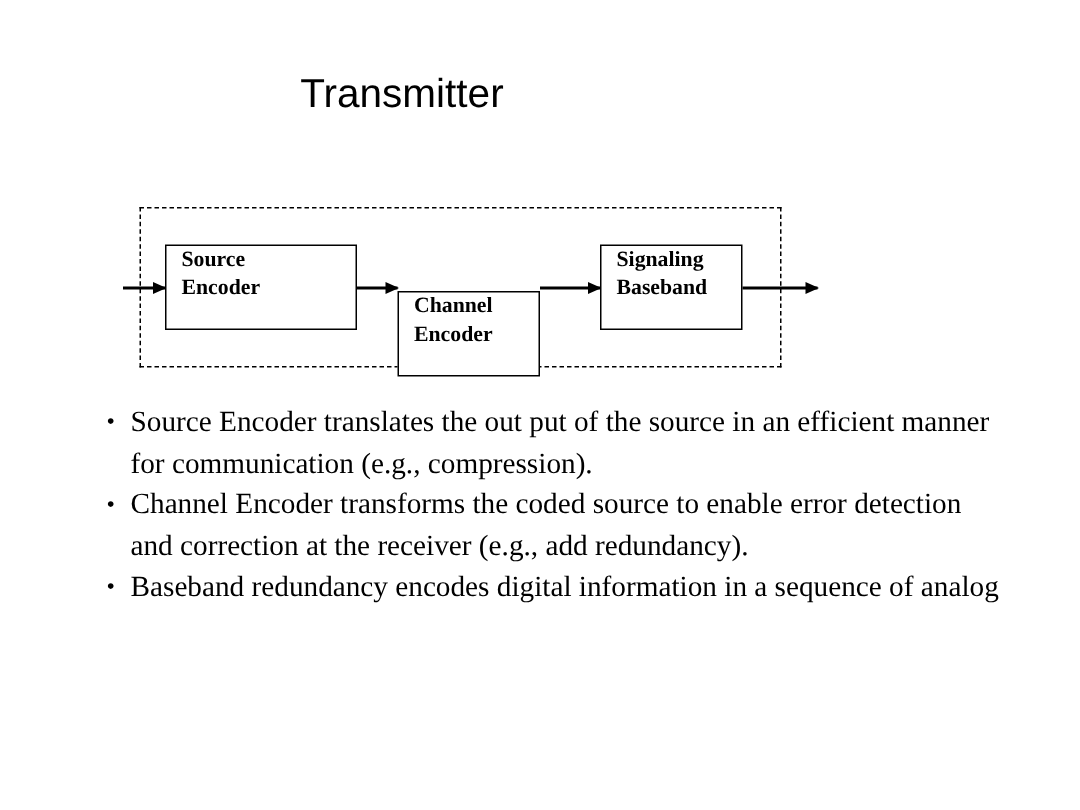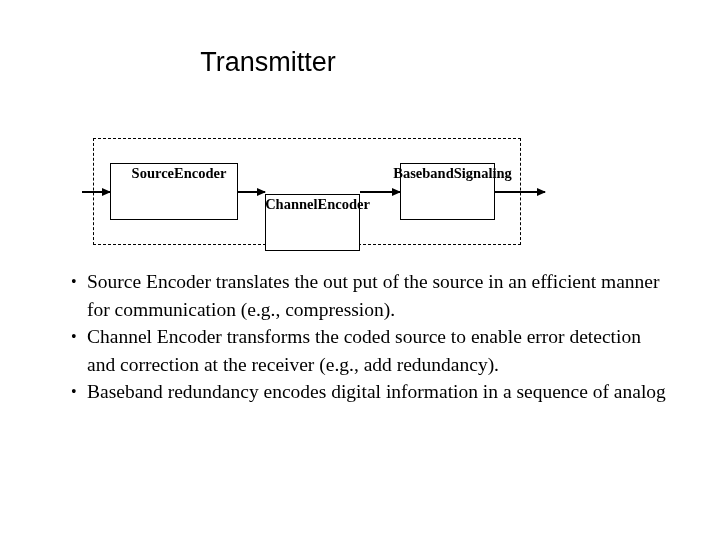--- a/index.html
+++ b/index.html
@@ -53,22 +53,21 @@
     position: absolute;
     box-sizing: border-box;
     border: 1.6px solid #000000;
     background: #ffffff;
     font-family: "Liberation Serif", serif;
     font-weight: bold;
     font-size: 14.5px;
     line-height: 19px;
     color: #000000;
     display: flex;
-    flex-direction: row;
-    justify-content: center;
+    flex-direction: column;
     padding-left: 10px;
     box-sizing: border-box;
   }
   #block-source   { left: 110px; top: 163px; width: 128px; height: 57px; }
   #block-channel  { left: 265px; top: 163px; width:  95px; height: 57px; margin-top: 31px; }
   #block-baseband { left: 400px; top: 163px; width:  95px; height: 57px; }
 
   .block .line { display: block; white-space: nowrap; }
 
   
@@ -140,22 +139,22 @@
     <div class="arrow" id="arrow-1-2"></div>
 
     <div class="block" id="block-channel">
       <span class="line">Channel</span>
       <span class="line">Encoder</span>
     </div>
 
     <div class="arrow" id="arrow-2-3"></div>
 
     <div class="block" id="block-baseband">
+      <span class="line">Signaling</span>
       <span class="line">Baseband</span>
-      <span class="line">Signaling</span>
     </div>
 
     <div class="arrow" id="arrow-out"></div>
 
   </div>
 
   <div id="bullets">
 
     <div class="bullet">
       <span class="dot">•</span>

